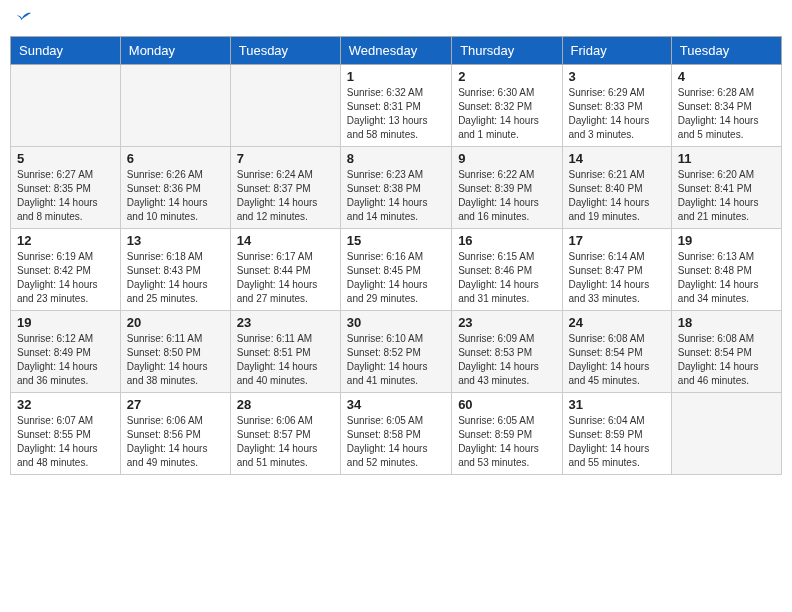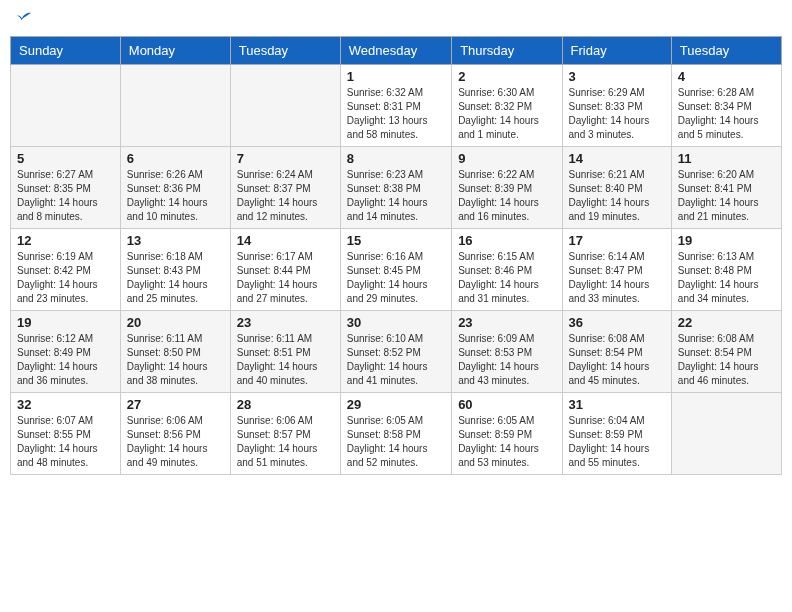--- a/index.html
+++ b/index.html
@@ -215,43 +215,43 @@
         </td>
         <td>
           <div class="day-num">30</div>
           <div class="day-info">Sunrise: 6:10 AM<br>Sunset: 8:52 PM<br>Daylight: 14 hours and 41 minutes.</div>
         </td>
         <td>
           <div class="day-num">23</div>
           <div class="day-info">Sunrise: 6:09 AM<br>Sunset: 8:53 PM<br>Daylight: 14 hours and 43 minutes.</div>
         </td>
         <td>
-          <div class="day-num">36</div>
+          <div class="day-num">24</div>
           <div class="day-info">Sunrise: 6:08 AM<br>Sunset: 8:54 PM<br>Daylight: 14 hours and 45 minutes.</div>
         </td>
         <td>
-          <div class="day-num">22</div>
+          <div class="day-num">18</div>
           <div class="day-info">Sunrise: 6:08 AM<br>Sunset: 8:54 PM<br>Daylight: 14 hours and 46 minutes.</div>
         </td>
       </tr>
       <tr>
         <td>
           <div class="day-num">32</div>
           <div class="day-info">Sunrise: 6:07 AM<br>Sunset: 8:55 PM<br>Daylight: 14 hours and 48 minutes.</div>
         </td>
         <td>
           <div class="day-num">27</div>
           <div class="day-info">Sunrise: 6:06 AM<br>Sunset: 8:56 PM<br>Daylight: 14 hours and 49 minutes.</div>
         </td>
         <td>
           <div class="day-num">28</div>
           <div class="day-info">Sunrise: 6:06 AM<br>Sunset: 8:57 PM<br>Daylight: 14 hours and 51 minutes.</div>
         </td>
         <td>
-          <div class="day-num">29</div>
+          <div class="day-num">34</div>
           <div class="day-info">Sunrise: 6:05 AM<br>Sunset: 8:58 PM<br>Daylight: 14 hours and 52 minutes.</div>
         </td>
         <td>
           <div class="day-num">60</div>
           <div class="day-info">Sunrise: 6:05 AM<br>Sunset: 8:59 PM<br>Daylight: 14 hours and 53 minutes.</div>
         </td>
         <td>
           <div class="day-num">31</div>
           <div class="day-info">Sunrise: 6:04 AM<br>Sunset: 8:59 PM<br>Daylight: 14 hours and 55 minutes.</div>
         </td>

